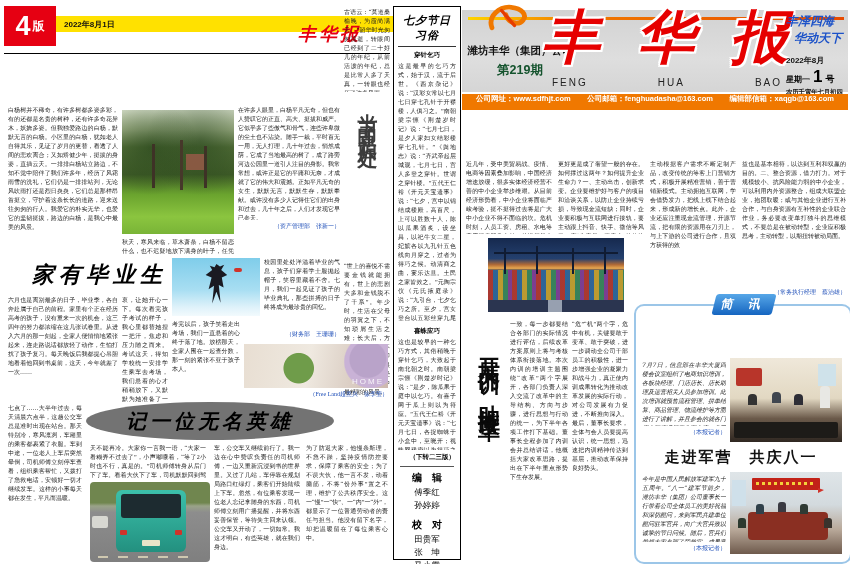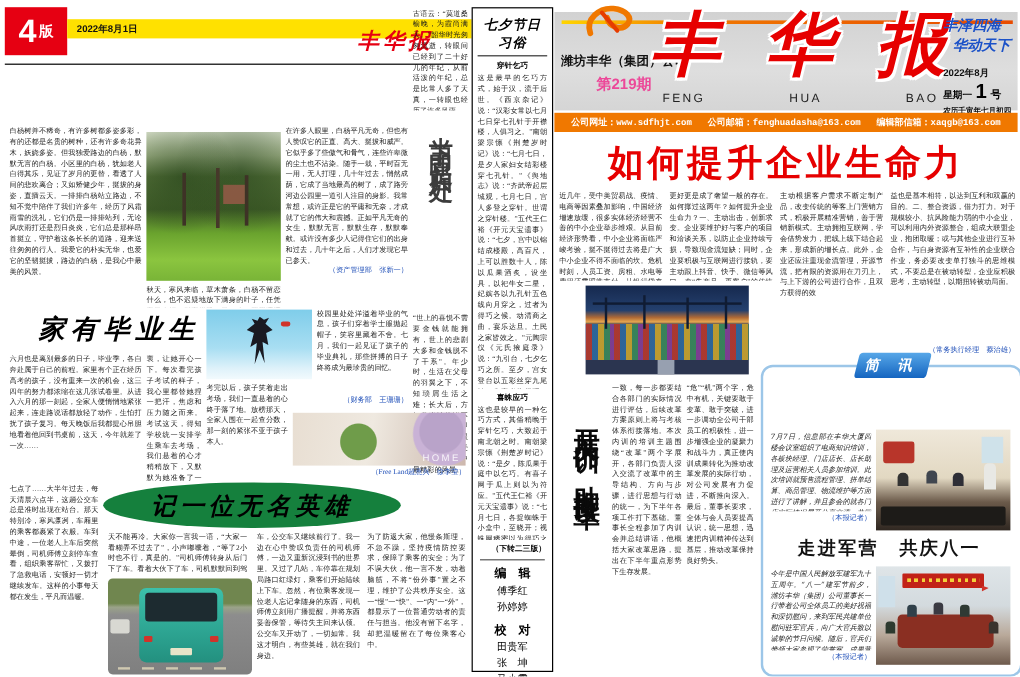--- a/index.html
+++ b/index.html
@@ -17,36 +17,36 @@
   .redbox{background:#e60012;color:#fff;display:flex;align-items:center;justify-content:center;gap:2px;}
   .yellowbar{background:#ffe100;display:flex;align-items:center;padding-left:8px;}
   .sectab{background:#fff;border:1.6px solid #111;border-top:none;border-radius:0 0 24px 24px;
           display:flex;align-items:center;justify-content:center;gap:5px;z-index:3;}
   .papername{color:#e60012;font-weight:bold;font-style:italic;}
   .rule{background:#000;}
   
   .mastband{background:linear-gradient(#d2d2d2,#dedede 60%,#d5d5d5);}
   .bigchar{font-size:58px;font-weight:bold;color:#e60000;font-style:italic;line-height:1;
            text-shadow:-2px 0 0 #fff,2px 0 0 #fff,0 -2px 0 #fff,0 2px 0 #fff,2px 2px 0 #fff,-2px 2px 0 #fff,2px -2px 0 #fff,-2px -2px 0 #fff;}
-  .orangebar{background:#f07800;color:#fff;display:flex;align-items:center;justify-content:space-between;
-             padding:0 14px;font-size:7.5px;font-weight:bold;font-family:Liberation Mono, monospace;}
+  .orangebar{background:#f07800;color:#fff;display:flex;justify-content:space-between;
+             padding:0 14px;font-size:7.5px;font-weight:bold;font-family:Liberation Sans, sans-serif;}
   .slogan{color:#1c52c8;font-weight:bold;font-style:italic;font-size:12px;line-height:1.45;}
   .leadtitle{color:#e60000;font-weight:900;font-size:30px;letter-spacing:3px;text-align:center;
              font-family:"Liberation Sans","DejaVu Sans",sans-serif;}
   
   .qbox{border:1px solid #000;background:#fff;}
   .subhead{font-weight:bold;text-align:center;font-size:6.5px;}
   
   .briefbox{border:2px solid #9cc6e8;border-radius:10px;background:#fff;}
   .brieftab{background:linear-gradient(#57a7e8,#1565c0);color:#fff;font-weight:bold;font-size:12px;
             letter-spacing:6px;display:flex;align-items:center;justify-content:center;
             transform:skewX(-14deg);border-radius:3px;z-index:4;font-family:"Liberation Sans",sans-serif;}
   .brieftitle{font-weight:900;font-size:15px;letter-spacing:2px;text-align:center;color:#111;
               font-family:"Liberation Sans","DejaVu Sans",sans-serif;}
-  .elltitle{background:#15803d;border-radius:50%;display:flex;align-items:center;justify-content:center;}
+  .elltitle{background:#737373;border-radius:50%;display:flex;align-items:center;justify-content:center;}
 </style>
 </head>
 <body>
 
 <div id="canvas">
 
   <div class="abs" style="left:0;top:0;width:392px;height:564px;">
 
     <div class="abs redbox hei" style="left:4px;top:6px;width:52px;height:40px;">
       <span style="font-size:27px;font-weight:900;">4</span>
@@ -136,21 +136,21 @@
 
   <div class="abs" style="left:462px;top:0;width:388px;height:564px;">
 
     <div class="abs mastband" style="left:0;top:10px;width:386px;height:82px;"></div>
     <div class="abs" style="left:6px;top:17px;width:376px;height:3px;background:linear-gradient(90deg,#ffd400,#f07800 30%,#e84b00);"></div>
     <svg class="abs" style="left:24px;top:3px;" width="44" height="30" viewBox="0 0 40 28">
       <path d="M5 23 C1 12 12 3 23 4 C33 5 38 11 34 16 C30 21 20 19 18 11" fill="none" stroke="#f07800" stroke-width="4.5" stroke-linecap="round"></path>
       <path d="M14 7 L26 21" stroke="#e63c00" stroke-width="3.2" stroke-linecap="round"></path>
     </svg>
     <div class="abs hei" style="left:2px;top:44px;width:112px;text-align:center;font-size:10.5px;font-weight:bold;color:#111;">潍坊丰华（集团）公司</div>
-    <div class="abs hei" style="left:2px;top:62px;width:112px;text-align:center;font-size:12.5px;font-weight:bold;color:#ec4899;">第219期</div>
+    <div class="abs hei" style="left:2px;top:62px;width:112px;text-align:center;font-size:12.5px;font-weight:bold;color:#14532d;">第219期</div>
     <div class="abs kai" style="left:80px;top:8px;width:246px;height:66px;display:flex;justify-content:space-between;">
       <span class="bigchar">丰</span>
       <span class="bigchar">华</span>
       <span class="bigchar">报</span>
     </div>
     <div class="abs hei" style="left:90px;top:77px;width:230px;display:flex;justify-content:space-between;font-size:10px;color:#222;letter-spacing:2px;">
       <span>FENG</span>
       <span>HUA</span>
       <span>BAO</span>
     </div>
@@ -164,21 +164,20 @@
         <span style="font-size:9px;font-weight:bold;">号</span>
       </div>
       <div class="hei" style="font-size:6.3px;font-weight:bold;margin-top:1px;color:#111;">农历壬寅年七月初四</div>
     </div>
     <div class="abs orangebar" style="left:0;top:94px;width:386px;height:16px;box-sizing:border-box;">
       <span>公司网址：www.sdfhjt.com</span>
       <span>公司邮箱：fenghuadasha@163.com</span>
       <span>编辑部信箱：xaqgb@163.com</span>
     </div>
 
-    <div class="abs leadtitle" style="left:0;top:116px;width:386px;">如何提升企业生命力</div>
     <div class="abs t" style="left:4px;top:160px;width:86px;height:74px;">近几年，受中美贸易战、疫情、电商等因素叠加影响，中国经济增速放缓，很多实体经济经营不善的中小企业举步维艰。从目前经济形势看，中小企业将面临严峻考验，挺不挺得过去将是广大中小企业不得不面临的坎。危机时刻，人员工资、房租、水电等费用还需照常支付，从银行贷来资金支撑的企业更是雪上加霜。</div>
     <div class="abs t" style="left:96px;top:160px;width:86px;height:74px;">更好更是成了奢望一般的存在。如何撑过这两年？如何提升企业生命力？一、主动出击，创新求变。企业要维护好与客户的项目和洽谈关系，以防止企业持续亏损，导致现金流短缺；同时，企业要积极与互联网进行接轨，要主动跟上抖音、快手、微信等风口，变“先产品、再客户”的传统思维为“先客户、再产品”的新型思维。</div>
     <div class="abs photo" style="left:26px;top:238px;width:136px;height:74px;background:linear-gradient(#16294e 0%,#24406e 28%,#b06a36 36%,#e8a850 41%,#2b3550 44%,#2b3550 100%);">
       <div class="abs" style="left:0;top:32px;width:136px;height:30px;
            background:repeating-linear-gradient(90deg,#c0392b 0 5px,#2e6da4 5px 10px,#d4ac2b 10px 15px,#3a8f5c 15px 20px,#8a3f9c 20px 24px);opacity:.85;"></div>
       <div class="abs" style="left:16px;top:10px;width:2px;height:26px;background:#101c33;"></div>
       <div class="abs" style="left:48px;top:8px;width:2px;height:28px;background:#101c33;"></div>
       <div class="abs" style="left:84px;top:10px;width:2px;height:26px;background:#101c33;"></div>
       <div class="abs" style="left:116px;top:9px;width:2px;height:27px;background:#101c33;"></div>
       <div class="abs" style="left:6px;top:14px;width:124px;height:1.5px;background:#101c33;"></div>

